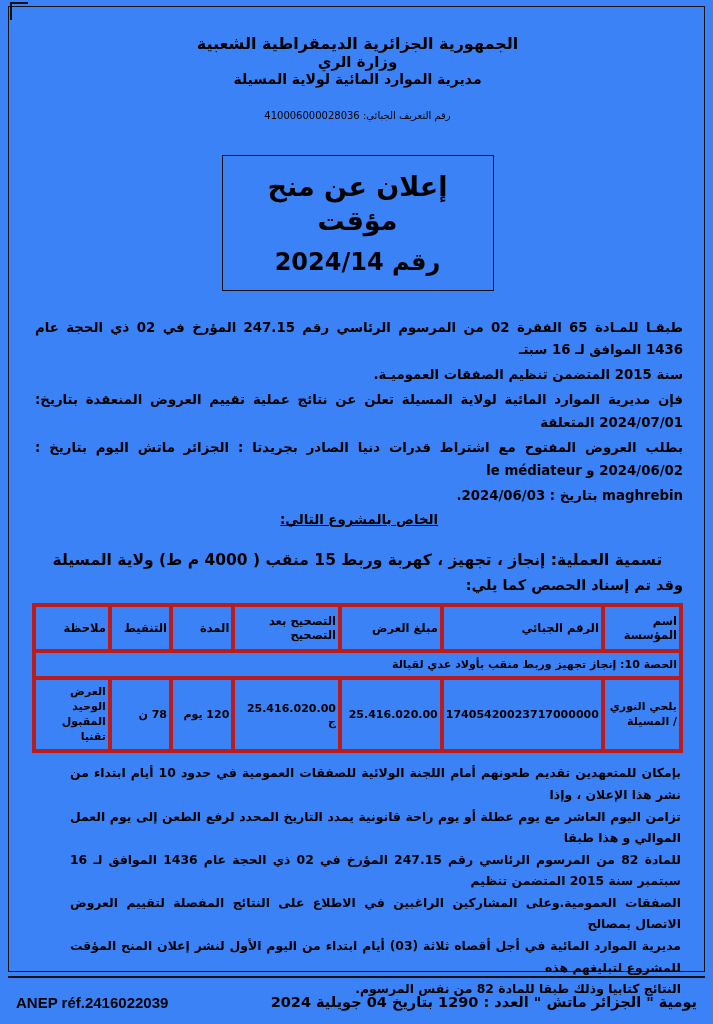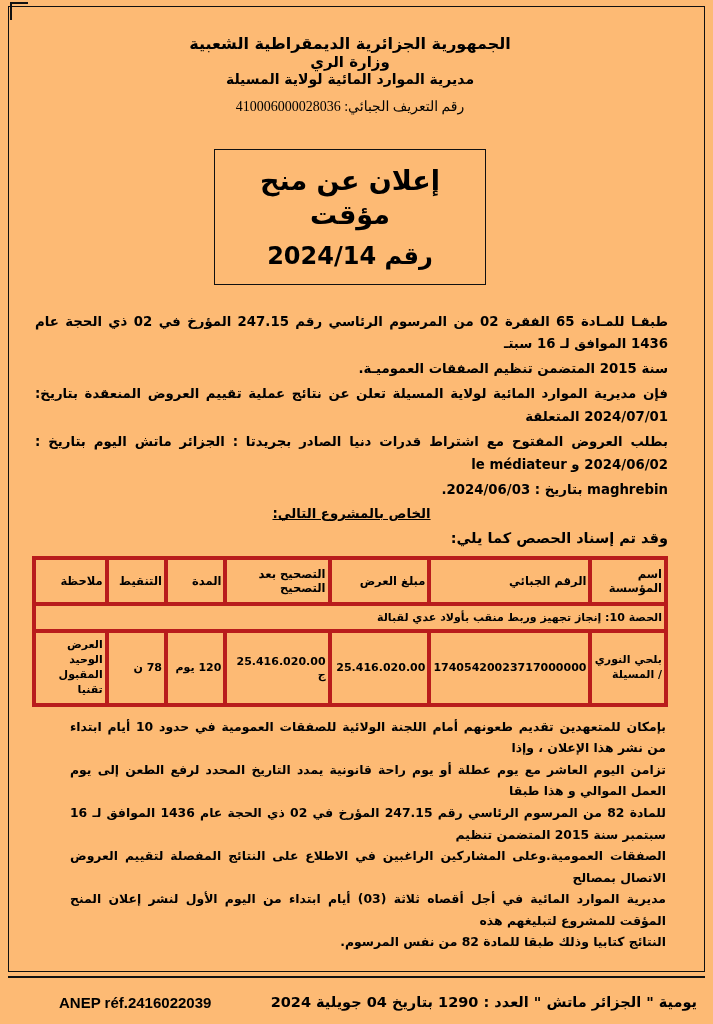--- a/index.html
+++ b/index.html
@@ -7,22 +7,22 @@
     width:713px;height:1024px;
     background:#ffffff;
     font-family:"DejaVu Sans","Liberation Sans",sans-serif;
     color:#000;
     overflow:hidden;
   }
   .page{
     position:relative;
     width:713px;height:1024px;
     box-sizing:border-box;
-    padding:6px 23px 0 10px;
-    background:#fdba74;
+    padding:6px 8px 0 10px;
+    background:#3b82f6;
   }
   .border-frame{
     position:absolute;
     left:8px;top:6px;right:8px;bottom:52px;
     border:1.5px solid #111;
     pointer-events:none;
   }
   .inner{
     position:relative;
     padding:14px 22px 0 22px;
@@ -30,21 +30,21 @@
     direction:rtl;
   }
   .hdr-line{
     font-weight:bold;
     letter-spacing:1px;
     margin:0 auto;
   }
   .hdr1{font-size:16px;margin-top:14px;}
   .hdr2{font-size:15px;margin-top:0;}
   .hdr3{font-size:14px;}
-  .hdr4{font-size:14px;margin-top:11px;font-weight:normal;letter-spacing:0px;font-family:Liberation Serif, serif;}
+  .hdr4{font-size:10px;margin-top:23px;font-weight:normal;letter-spacing:0px;}
 
   .title-box{
     margin:34px auto 0 auto;
     width:258px;
     border:1.5px solid #111;
     padding:14px 6px 14px 6px;
   }
   .title-main{
     font-size:27px;
     font-weight:bold;
@@ -134,21 +134,20 @@
   }
   .bottom-right{
     font-size:14.5px;
     font-weight:bold;
   }
   .bottom-left{
     font-size:15px;
     font-weight:bold;
     direction:ltr;
     font-family:"Liberation Sans",sans-serif;
-    margin-left:43px;
   }
   .corner-mark{
     position:absolute;
     left:10px;top:2px;
     width:16px;height:16px;
     border-left:2px solid #111;
     border-top:2px solid #111;
   }
 </style>
 </head>
@@ -173,20 +172,21 @@
 
     <div class="body-text">
       <p>طبقـا للمـادة 65 الفقرة 02 من المرسوم الرئاسي رقم 247.15 المؤرخ في 02 ذي الحجة عام 1436 الموافق لـ 16 سبتـ</p>
       <p>سنة 2015 المتضمن تنظيم الصفقات العموميـة.</p>
       <p>فإن مديرية الموارد المائية لولاية المسيلة تعلن عن نتائج عملية تقييم العروض المنعقدة بتاريخ: 2024/07/01 المتعلقة</p>
       <p>بطلب العروض المفتوح مع اشتراط قدرات دنيا الصادر بجريدتا : الجزائر ماتش اليوم بتاريخ : 2024/06/02 و le médiateur</p>
       <p>maghrebin بتاريخ : 2024/06/03.</p>
       <p class="p-center">الخاص بالمشروع التالي:</p>
     </div>
 
+    <div class="proj-title">تسمية العملية: إنجاز ، تجهيز ، كهربة وربط 15 منقب ( 4000 م ط) ولاية المسيلة</div>
     <div class="proj-sub">وقد تم إسناد الحصص كما يلي:</div>
 
     <table class="tbl">
       <thead>
         <tr>
           <th style="width:13%">اسم المؤسسة</th>
           <th style="width:20%">الرقم الجبائي</th>
           <th style="width:16%">مبلغ العرض</th>
           <th style="width:17%">التصحيح بعد التصحيح</th>
           <th style="width:11%">المدة</th>

